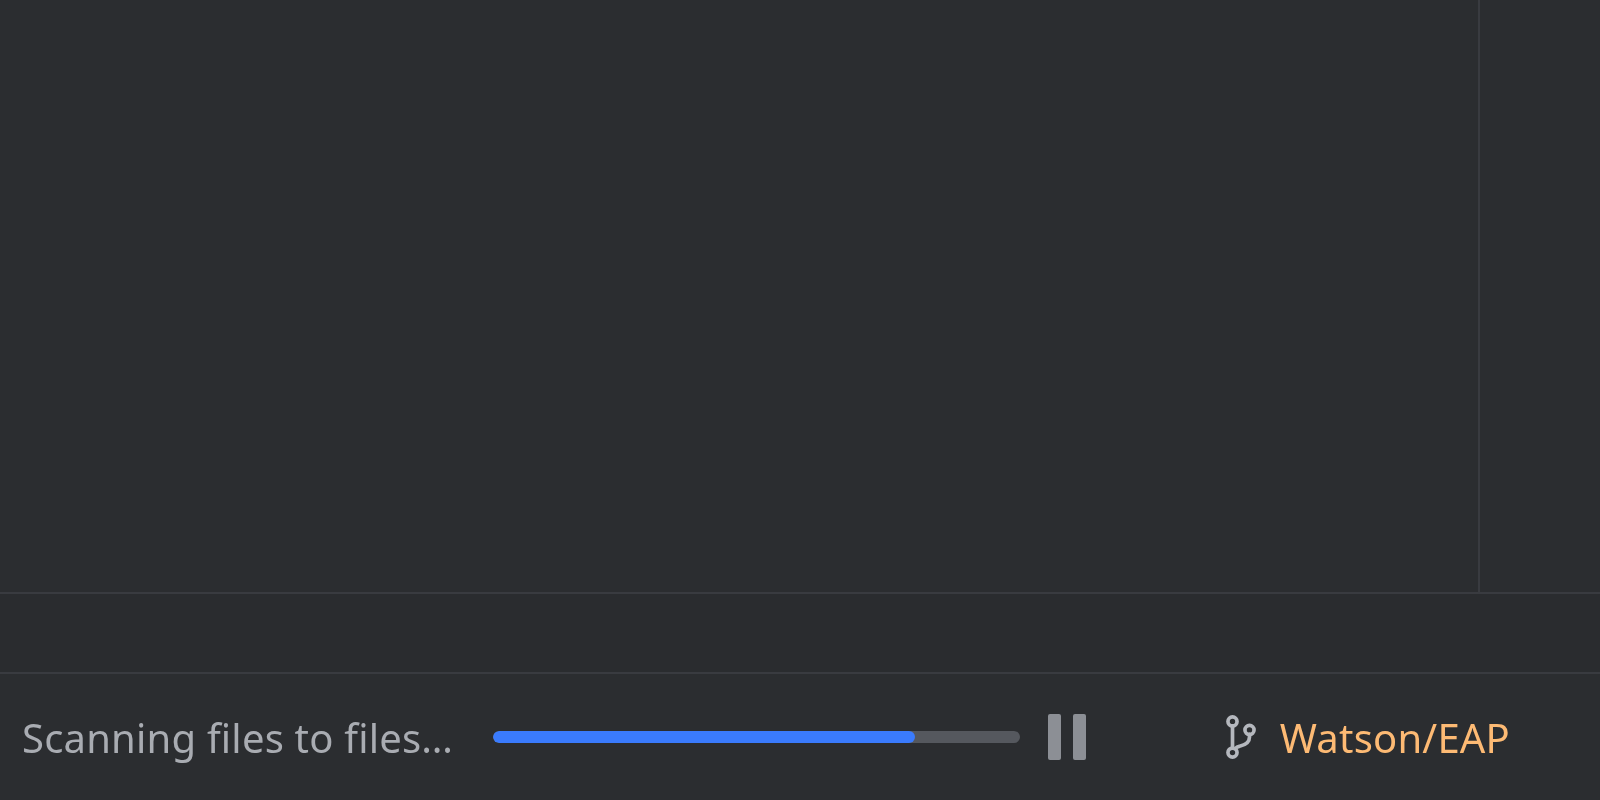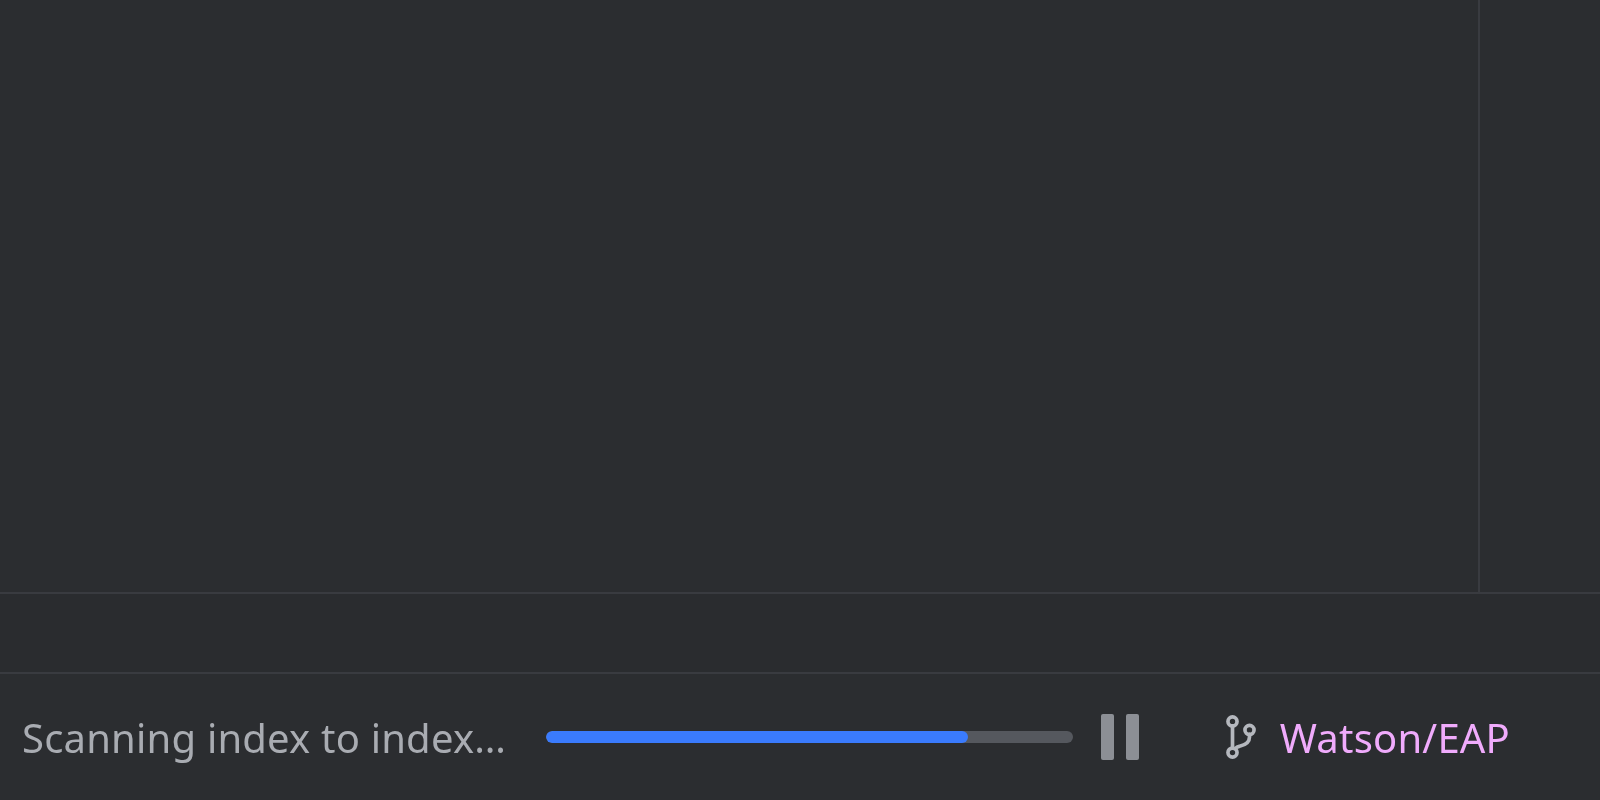--- a/index.html
+++ b/index.html
@@ -109,37 +109,37 @@
     gap: 22px;
     padding-right: 90px;
     cursor: pointer;
   }
   .branch-group svg {
     width: 34px;
     height: 48px;
     display: block;
   }
   .branch-label {
-    color: #f0abfc;
+    color: #fdba74;
     font-size: 40px;
   }
 </style>
 </head>
 <body>
 
 <div class="editor-area">
   <div class="editor-main"></div>
   <div class="editor-right-gutter"></div>
 </div>
 
 <div class="mid-bar"></div>
 
 <div class="status-bar">
 
-  <span class="status-text">Scanning index to index…</span>
+  <span class="status-text">Scanning files to files…</span>
 
   <div class="progress-wrap">
     <div class="progress-fill" style="width: 80%;"></div>
   </div>
 
   <div class="pause-btn">
     <span class="barL"></span>
     <span class="barR"></span>
   </div>
 

